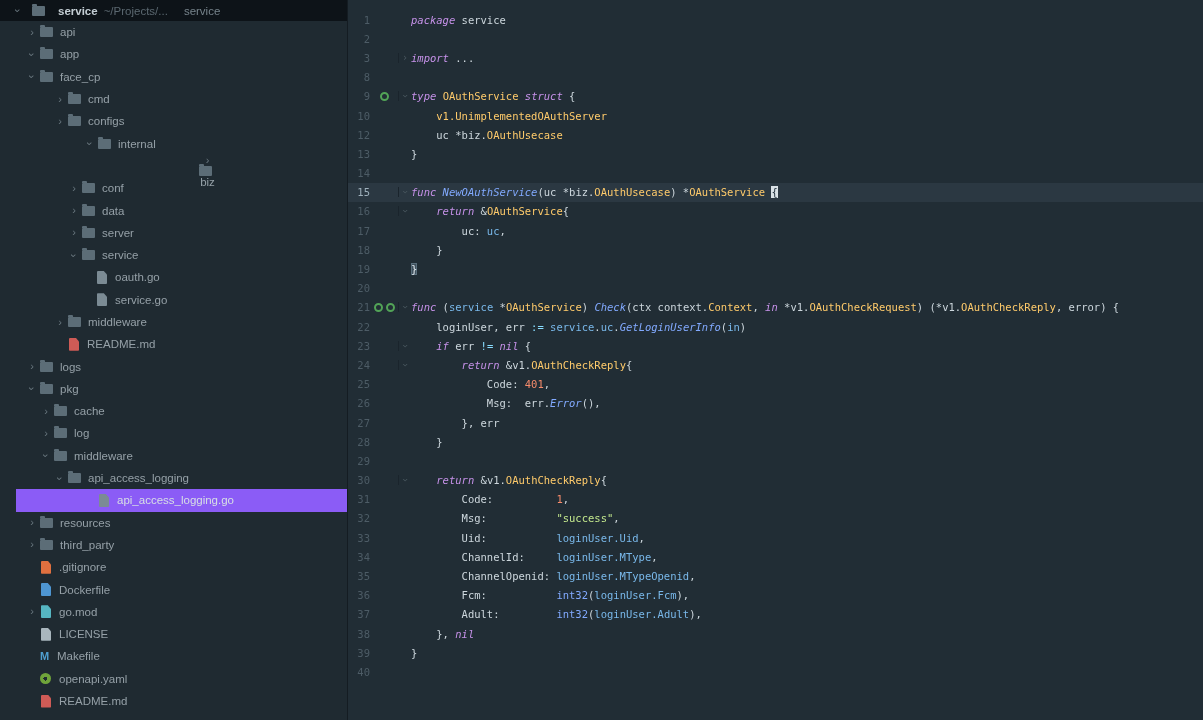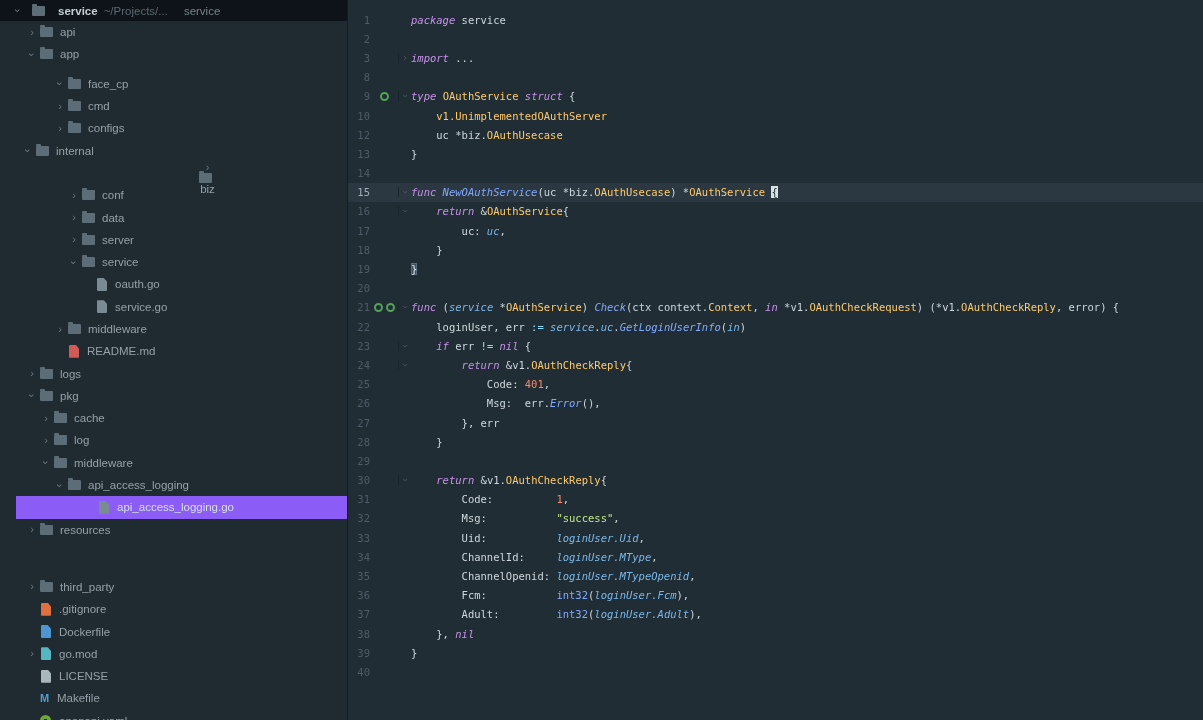--- a/index.html
+++ b/index.html
@@ -81,21 +81,21 @@
   .gfold span.rot { transform:rotate(90deg); }
   .ctext { flex:1; overflow:hidden; }
 
   .sg-kw { color:#c792ea; font-style:italic; }
   .sg-fn { color:#82aaff; font-style:italic; }
   .sg-cv { color:#82aaff; }
   .sg-ty { color:#ffcb6b; }
   .sg-st { color:#c3e88d; }
   .sg-nu { color:#f78c6c; }
   .sg-df { color:#cdd7dd; }
-  .sg-us { color:#79b8ea;font-style:italic; }
+  .sg-us { color:#79b8ea; }
   .sg-op { color:#89ddff; }
   .sg-cr { background:#d9e1e6; color:#20303c; }
   .sg-bm { background:#3e4f5b; color:#e2eaf0; box-shadow:inset 0 0 0 1px #5a6f7d; }
 </style>
 </head>
 <body>
 
 <div class="app">
   <div class="sidebar">
     <div class="projrow">
@@ -109,36 +109,36 @@
         <div class="trow" style="padding-left: 26px;">
           <span class="chev"></span>
           <span class="ficon"></span>
           <span class="tlabel">api</span>
         </div>
         <div class="trow" style="padding-left: 26px;">
           <span class="chev open"></span>
           <span class="ficon"></span>
           <span class="tlabel">app</span>
         </div>
-        <div class="trow" style="padding-left: 54px; margin-top: 7px;">
+        <div class="trow" style="padding-left: 26px;">
           <span class="chev open"></span>
           <span class="ficon"></span>
           <span class="tlabel">face_cp</span>
         </div>
         <div class="trow" style="padding-left: 54px;">
           <span class="chev"></span>
           <span class="ficon"></span>
           <span class="tlabel">cmd</span>
         </div>
         <div class="trow" style="padding-left: 54px;">
           <span class="chev"></span>
           <span class="ficon"></span>
           <span class="tlabel">configs</span>
         </div>
-        <div class="trow" style="padding-left: 22px;">
+        <div class="trow" style="padding-left: 84px;">
           <span class="chev open"></span>
           <span class="ficon"></span>
           <span class="tlabel">internal</span>
         </div>
         <div class="trow" style="padding-left: 68px; flex-direction: column;">
           <span class="chev"></span>
           <span class="ficon"></span>
           <span class="tlabel">biz</span>
         </div>
         <div class="trow" style="padding-left: 68px;">
@@ -214,21 +214,21 @@
         <div class="trow sel" style="padding-left: 68px;">
           <span class="chev none"></span>
           <span class="fico" style="background: rgb(123, 139, 148);"></span>
           <span class="tlabel">api_access_logging.go</span>
         </div>
         <div class="trow" style="padding-left: 26px;">
           <span class="chev"></span>
           <span class="ficon"></span>
           <span class="tlabel">resources</span>
         </div>
-        <div class="trow" style="padding-left: 26px; margin-top: 35px;">
+        <div class="trow" style="padding-left: 26px;">
           <span class="chev"></span>
           <span class="ficon"></span>
           <span class="tlabel">third_party</span>
         </div>
         <div class="trow" style="padding-left: 26px;">
           <span class="chev none"></span>
           <span class="fico" style="background: rgb(224, 112, 63);"></span>
           <span class="tlabel">.gitignore</span>
         </div>
         <div class="trow" style="padding-left: 26px;">

